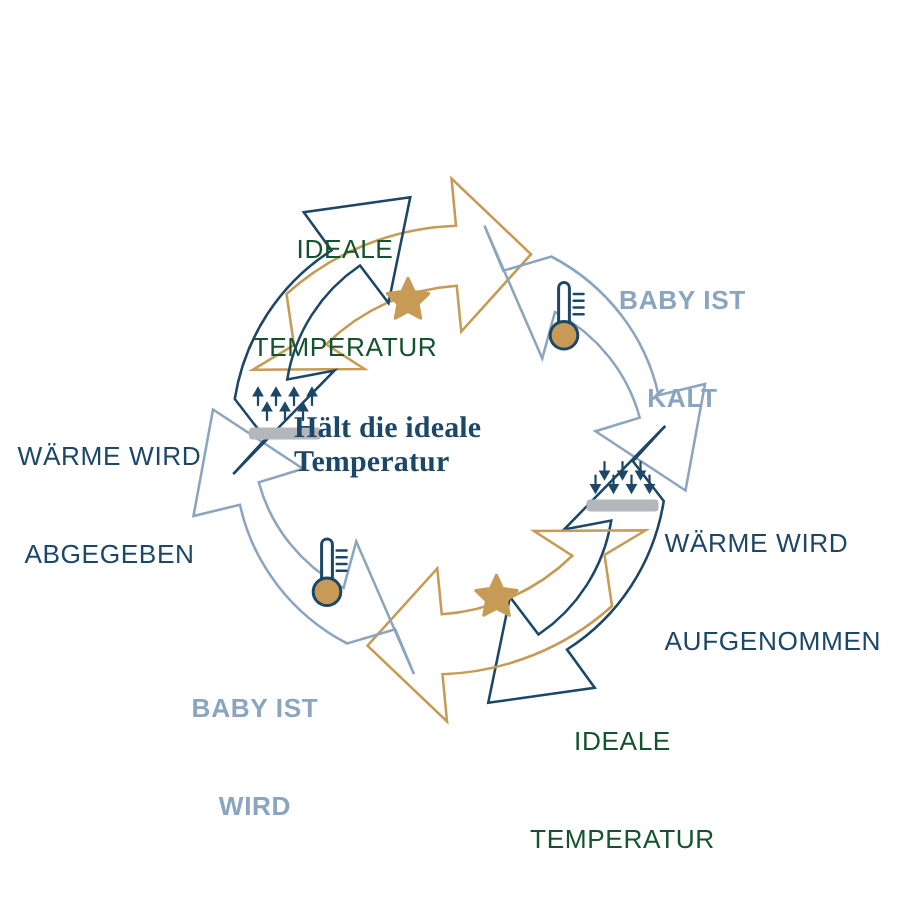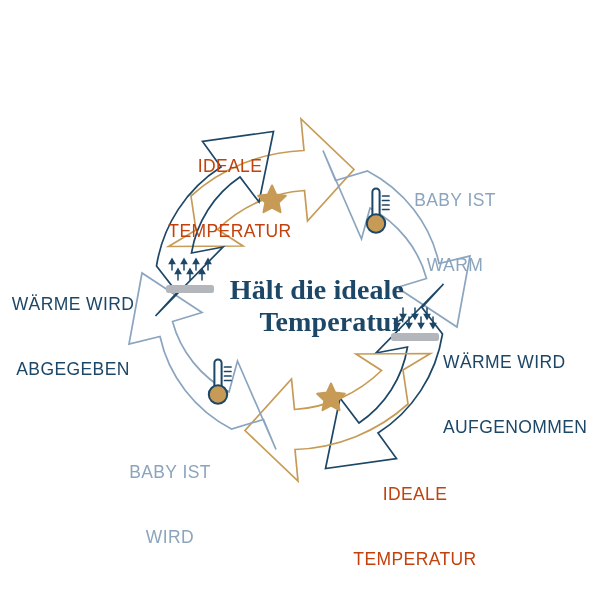--- a/index.html
+++ b/index.html
@@ -27,41 +27,41 @@
     height: 600px;
   }
   .lbl {
     position: absolute;
     text-align: center;
     line-height: 1.25;
     letter-spacing: 0.4px;
     white-space: pre;
     user-select: none;
   }
-  .lbl-gold   { color: #c2410c; font-size: 17.5px; font-weight: 400; }
-  .lbl-slate  { color: #8ba5bf; font-size: 17.5px; font-weight: 400; }
+  .lbl-gold   { color: #14532d; font-size: 17.5px; font-weight: 400; }
+  .lbl-slate  { color: #8ba5bf; font-size: 17.5px; font-weight: 700; }
   .lbl-navy   { color: #1d4767; font-size: 17.5px; font-weight: 400; }
 
   
   #label-ideale-top    { left: 140px; top: 112px; width: 180px; }
   #label-baby-warm     { left: 375px; top: 146px; width: 160px; }
   #label-waerme-auf    { left: 443px; top: 308px; width: 160px; text-align: left;}
   #label-ideale-bottom { left: 330px; top: 440px; width: 170px; }
   #label-baby-kalt     { left: 95px;  top: 418px; width: 150px; }
   #label-waerme-ab     { left: -2px;  top: 250px; width: 150px; }
 
   #center-text {
     position: absolute;
     left: 196px;
     top: 274px;
     width: 208px;
-    text-align: right;
+    text-align: left;
     font-family: "Liberation Serif", "DejaVu Serif", serif;
     font-weight: 700;
-    font-size: 28px;
+    font-size: 20px;
     line-height: 1.16;
     color: #1d4767;
     letter-spacing: 0.1px;
     user-select: none;
   }
   #center-text span { display: block; }
 </style>
 </head>
 <body>
 
@@ -289,21 +289,21 @@
     </g>
   </svg>
 
   <div class="lbl lbl-gold" id="label-ideale-top">
     <div>IDEALE</div>
     <div>TEMPERATUR</div>
   </div>
 
   <div class="lbl lbl-slate" id="label-baby-warm">
     <div>BABY IST</div>
-    <div>WARM</div>
+    <div>KALT</div>
   </div>
 
   <div class="lbl lbl-navy" id="label-waerme-auf">
     <div>WÄRME WIRD</div>
     <div>AUFGENOMMEN</div>
   </div>
 
   <div class="lbl lbl-gold" id="label-ideale-bottom">
     <div>IDEALE</div>
     <div>TEMPERATUR</div>

